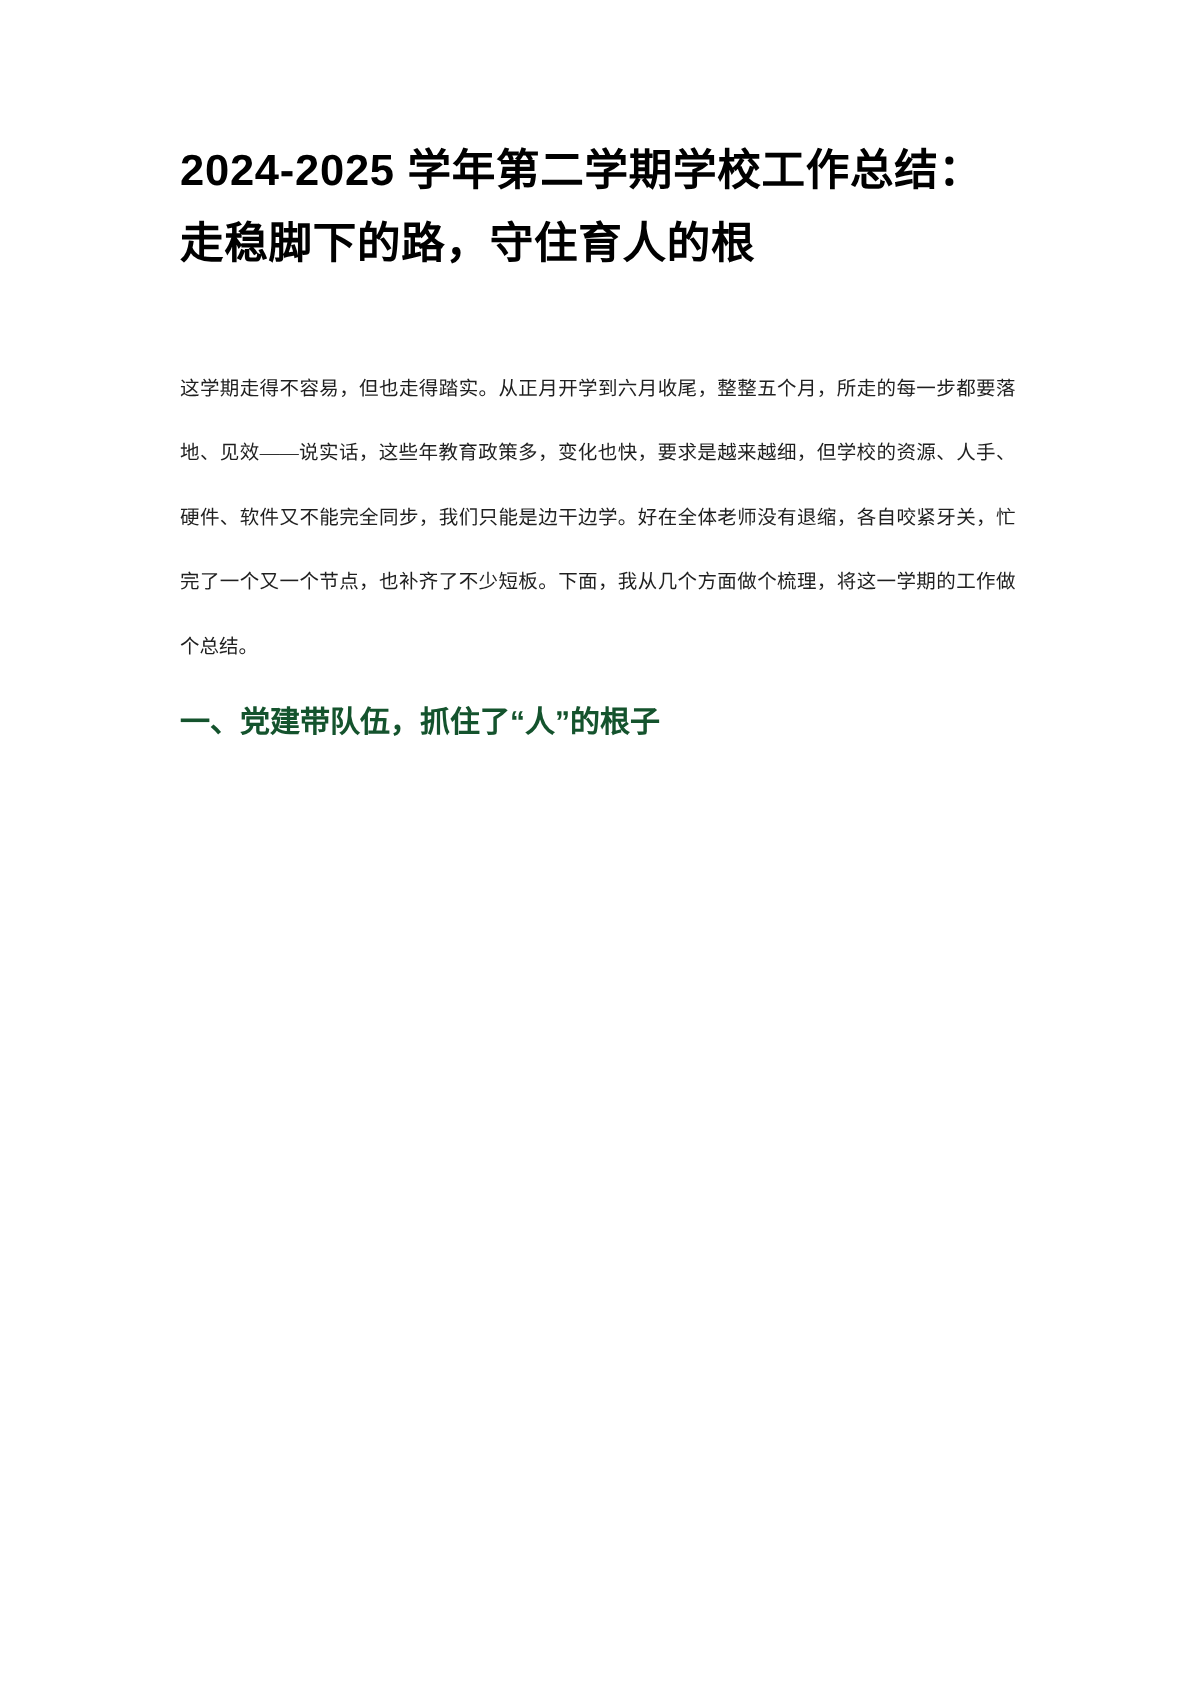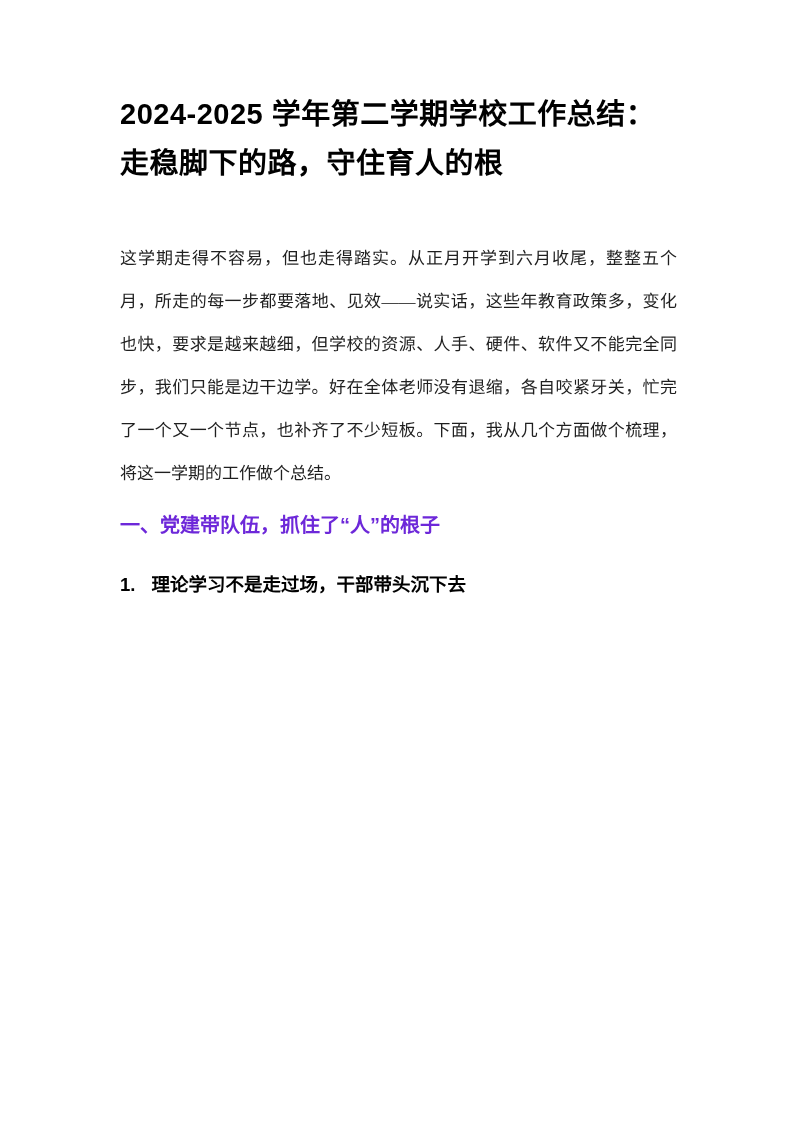--- a/index.html
+++ b/index.html
@@ -24,33 +24,33 @@
     font-family: "Liberation Sans", "DejaVu Sans", sans-serif;
     font-weight: 700;
     font-size: 29px;
     line-height: 49px;
     color: #000000;
     letter-spacing: 0.5px;
   }
   .body-para {
     margin: 0;
     font-family: "Liberation Serif", "DejaVu Serif", serif;
-    font-size: 17px;
+    font-size: 13px;
     line-height: 43px;
     color: #1f1f1f;
     text-align: justify;
     text-justify: inter-ideograph;
   }
   .section-heading {
     margin: 9px 0 0 0;
     font-family: "Liberation Sans", "DejaVu Sans", sans-serif;
     font-weight: 700;
     font-size: 20px;
     line-height: 43px;
-    color: #6d28d9;
+    color: #14532d;
   }
   .sub-heading {
     margin: 16px 0 0 0;
     font-family: "Liberation Sans", "DejaVu Sans", sans-serif;
     font-weight: 700;
     font-size: 18.5px;
     line-height: 43px;
     color: #000000;
   }
   .sub-heading .num {
@@ -68,19 +68,16 @@
 <body>
 
 <div class="page">
 
   <h1 class="doc-title">2024-2025 学年第二学期学校工作总结：走稳脚下的路，守住育人的根</h1>
 
   <p class="body-para">这学期走得不容易，但也走得踏实。从正月开学到六月收尾，整整五个月，所走的每一步都要落地、见效——说实话，这些年教育政策多，变化也快，要求是越来越细，但学校的资源、人手、硬件、软件又不能完全同步，我们只能是边干边学。好在全体老师没有退缩，各自咬紧牙关，忙完了一个又一个节点，也补齐了不少短板。下面，我从几个方面做个梳理，将这一学期的工作做个总结。</p>
 
   <h2 class="section-heading">一、党建带队伍，抓住了“人”的根子</h2>
 
-  <h3 class="sub-heading">
-    <span class="num">1.</span><span>理论学习不是走过场，干部带头沉下去</span>
-  </h3>
 
 
 
 </div>
 
 </body></html>

